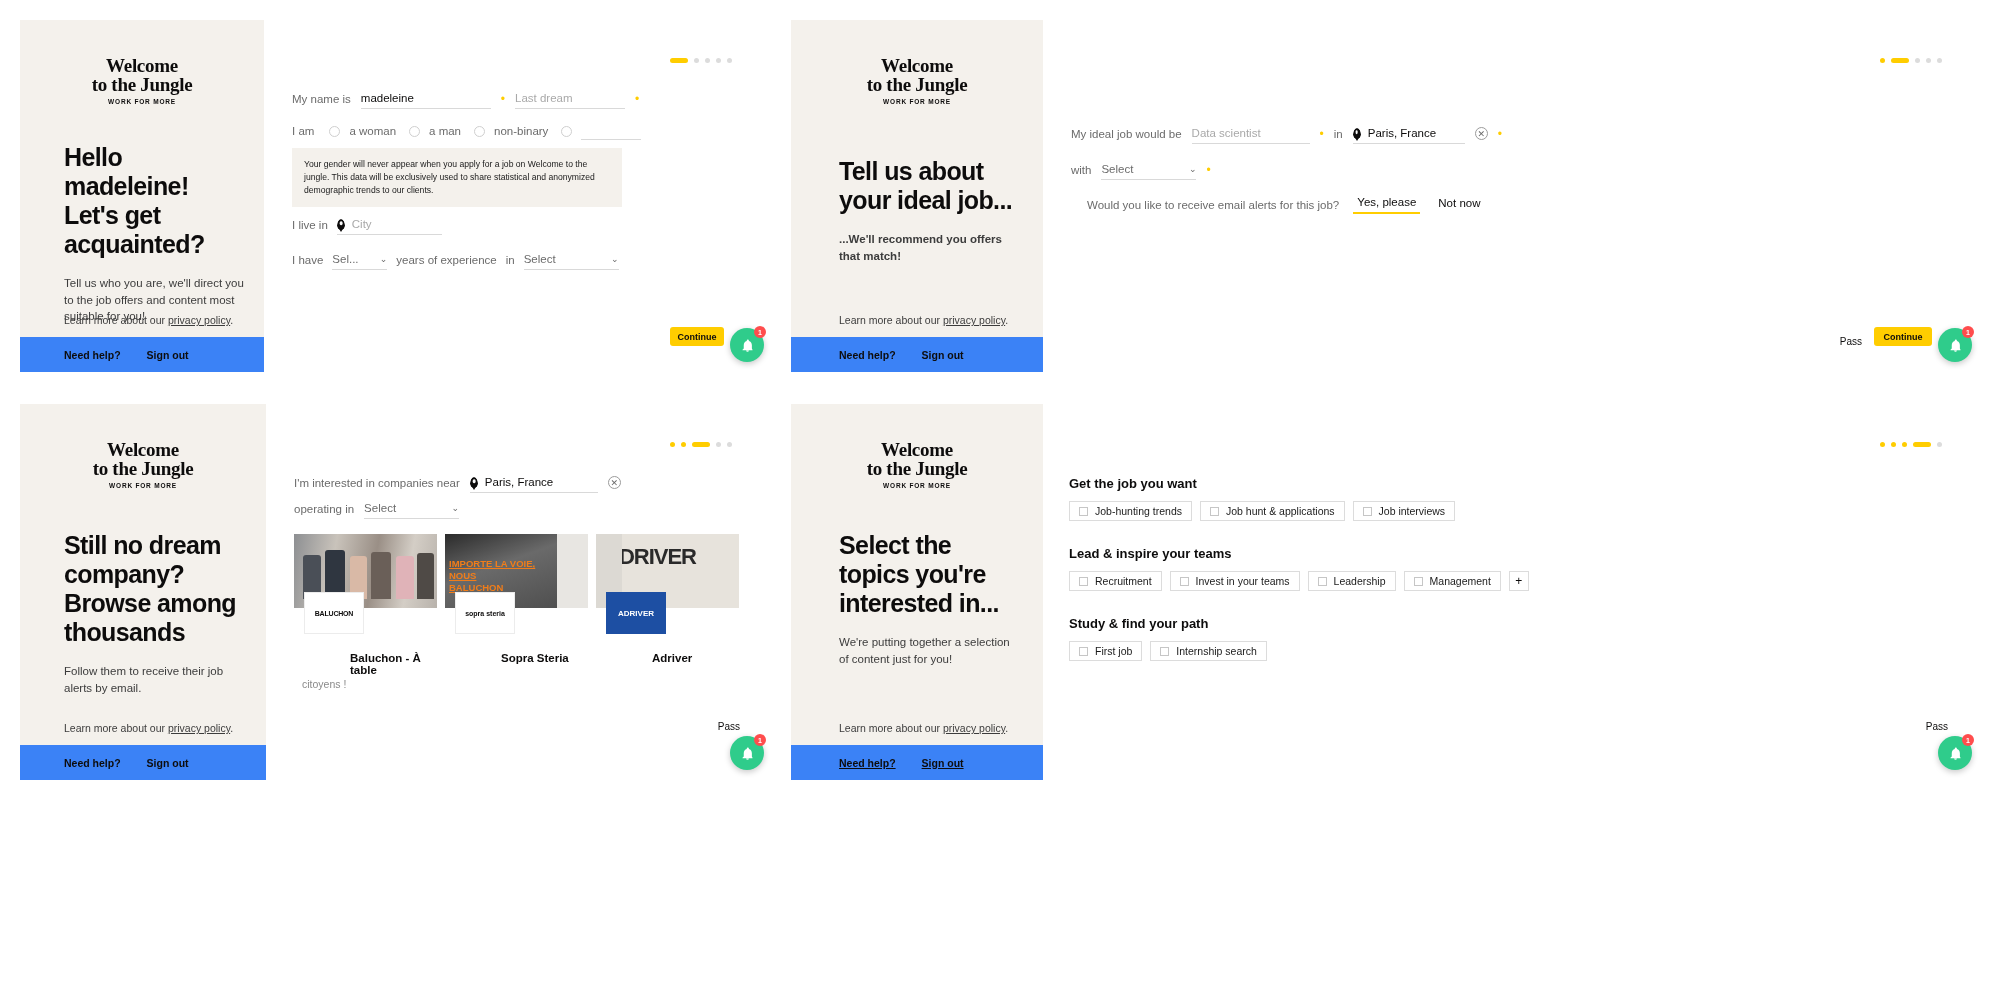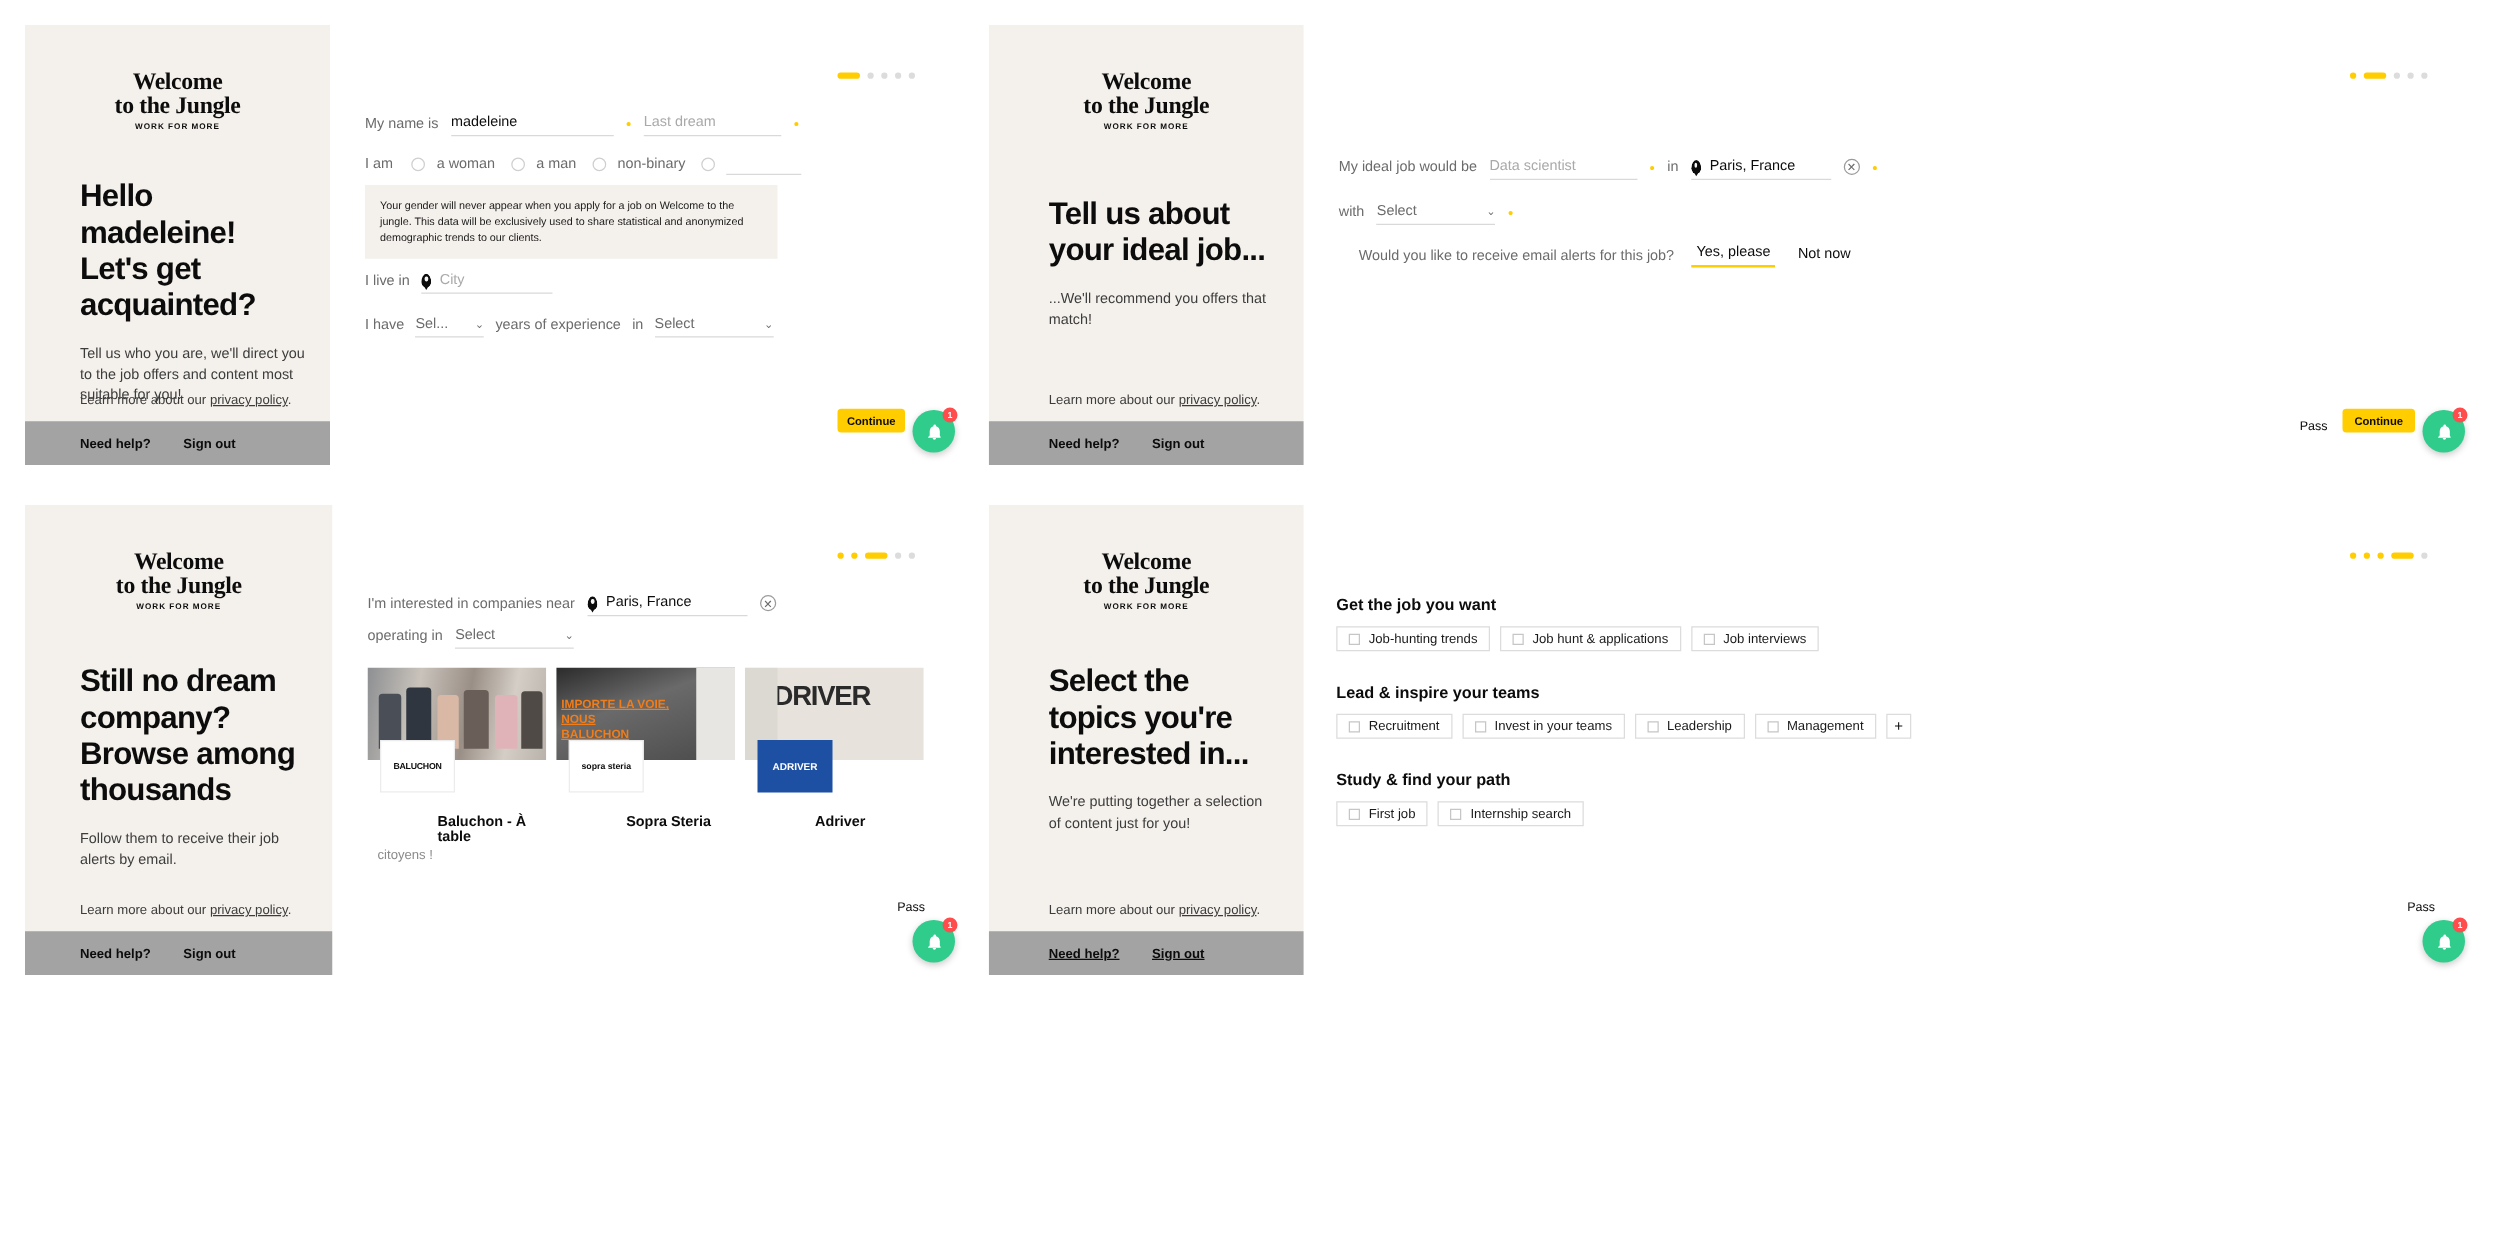--- a/index.html
+++ b/index.html
@@ -31,21 +31,21 @@
     color:#0d0c0c; letter-spacing:0.8px;
   }
   .hero-title {
     font-weight:700; color:#0d0c0c; line-height:1.16; letter-spacing:-0.6px;
   }
   .hero-sub { color:#3c3c3c; line-height:1.45; }
   .hero-privacy { color:#3c3c3c; }
   .hero-privacy a, .u { color:#3c3c3c; text-decoration:underline; }
   .hero-foot {
     position:absolute; left:0; right:0; bottom:0;
-    background:#a3a3a3; display:flex; align-items:center;
+    background:#3b82f6; display:flex; align-items:center;
   }
   .hero-foot span { color:#0d0c0c; font-weight:600; }
 
   
   .content { flex:1 1 auto; position:relative; background:#fff; }
 
   
   .dots { position:absolute; display:flex; align-items:center; }
   .dot { border-radius:999px; background:#dcdcdc; }
   .dot.active { background:#ffcd00; }
@@ -234,21 +234,21 @@
 
   <div class="panel" style="left:791px; top:20px; width:1189px; height:352px;">
     <div class="panel-inner">
       <div class="hero" style="width:252px;">
         <div class="logo-wrap" style="margin-top:36px;">
           <div class="logo-l1" style="font-size:19px;">Welcome</div>
           <div class="logo-l2" style="font-size:19px;">to the Jungle</div>
           <div class="logo-tag" style="font-size:6.5px; margin-top:4px;">WORK FOR MORE</div>
         </div>
         <div class="hero-title" style="margin:52px 16px 0 48px; font-size:25px;">Tell us about your ideal job...</div>
-        <div class="hero-sub" style="margin:16px 18px 0 48px; font-size:11.5px; max-width:175px;">...We'll recommend you offers that match!</div>
+        <div class="hero-sub" style="margin:16px 18px 0 48px; font-size:11.5px; max-width:175px;font-weight:bold;">...We'll recommend you offers that match!</div>
         <div class="hero-privacy" style="position:absolute; left:48px; bottom:46px; font-size:10.5px;">
           <span>Learn more about our </span><a href="#">privacy policy</a><span>.</span>
         </div>
         <div class="hero-foot" style="height:35px; padding-left:48px; gap:26px;">
           <span style="font-size:10.5px;">Need help?</span>
           <span style="font-size:10.5px;">Sign out</span>
         </div>
       </div>
 
       <div class="content">

